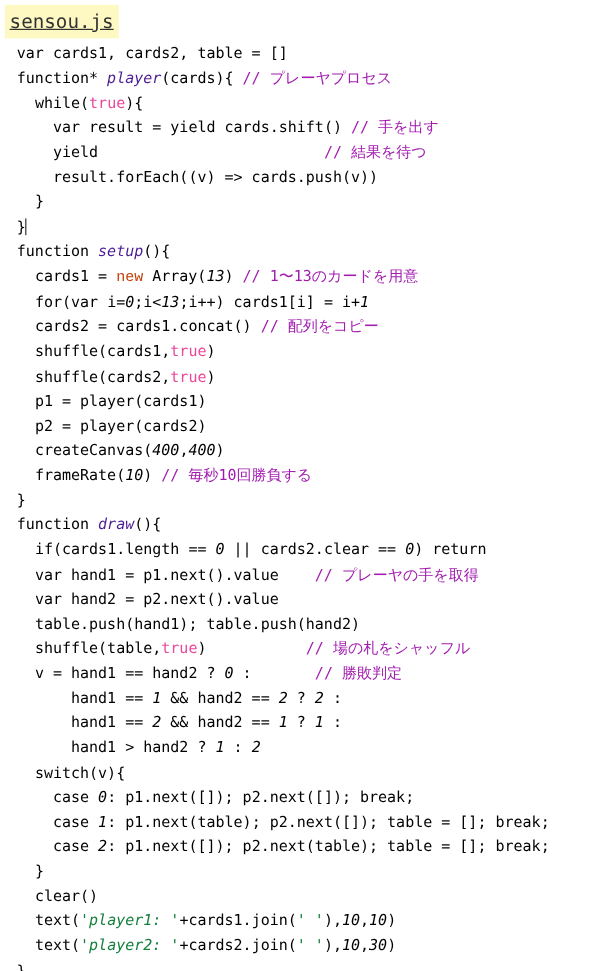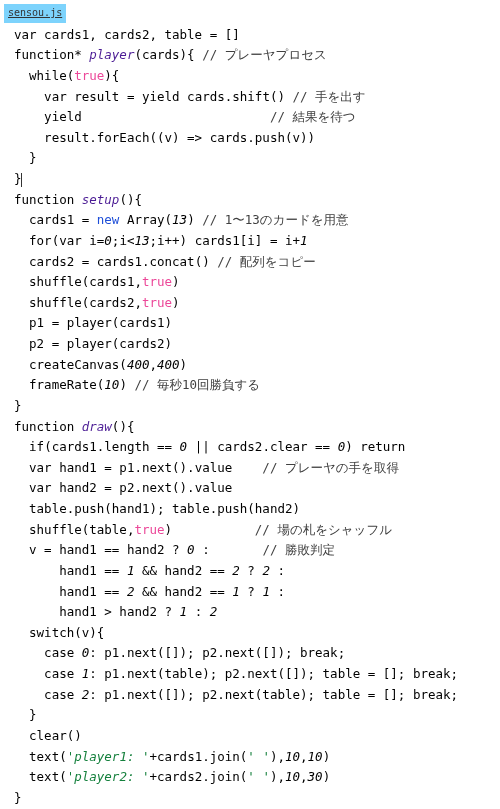--- a/index.html
+++ b/index.html
@@ -6,39 +6,39 @@
     margin: 0;
     padding: 0;
     background: #ffffff;
     font-family: Menlo, Monaco, Consolas, monospace;
     font-size: 12.5px;
     line-height: 1.65;
     width: 500px;
   }
   .filename {
     display: inline-block;
-    background: #7dd3fc;
+    background: #fef9c3;
     color: #333;
     padding: 1px 4px;
     text-decoration: underline;
     margin: 4px 0 0 4px;
-    font-size: 10px;
+    font-size: 16px;
   }
   pre {
     margin: 2px 0 0 0;
     padding: 0 4px 8px 14px;
     white-space: pre;
   }
   .kw { color: #000000; }
   .fname { color: #4c1d95; font-style: italic; }
   .str { color: #15803d; font-style: italic; }
   .num { color: #000000; font-style: italic; }
   .bool { color: #ec4899; }
-  .new { color: #1d4ed8; }
-  .cm { color: #404040; margin-top: 44px; }
+  .new { color: #c2410c; font-family: Liberation Mono, monospace; }
+  .cm { color: #a21caf; margin-top: 44px; }
   .cursor {
     display: inline-block;
     width: 1px;
     height: 14px;
     background: #333;
     vertical-align: middle;
     margin-left: -1px;
   }
 </style>
 </head>

